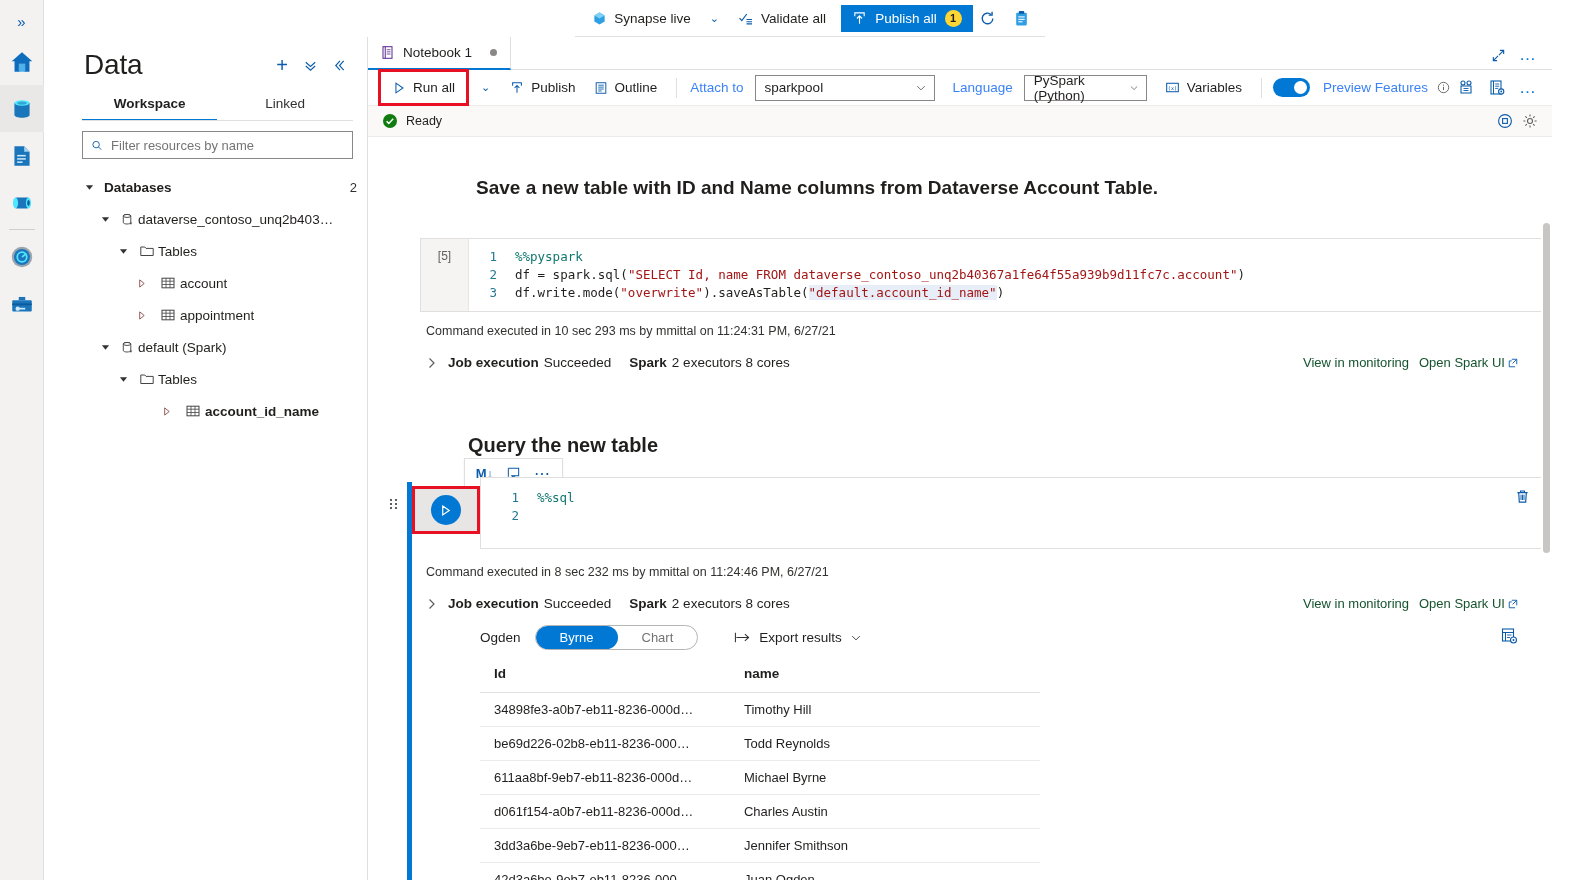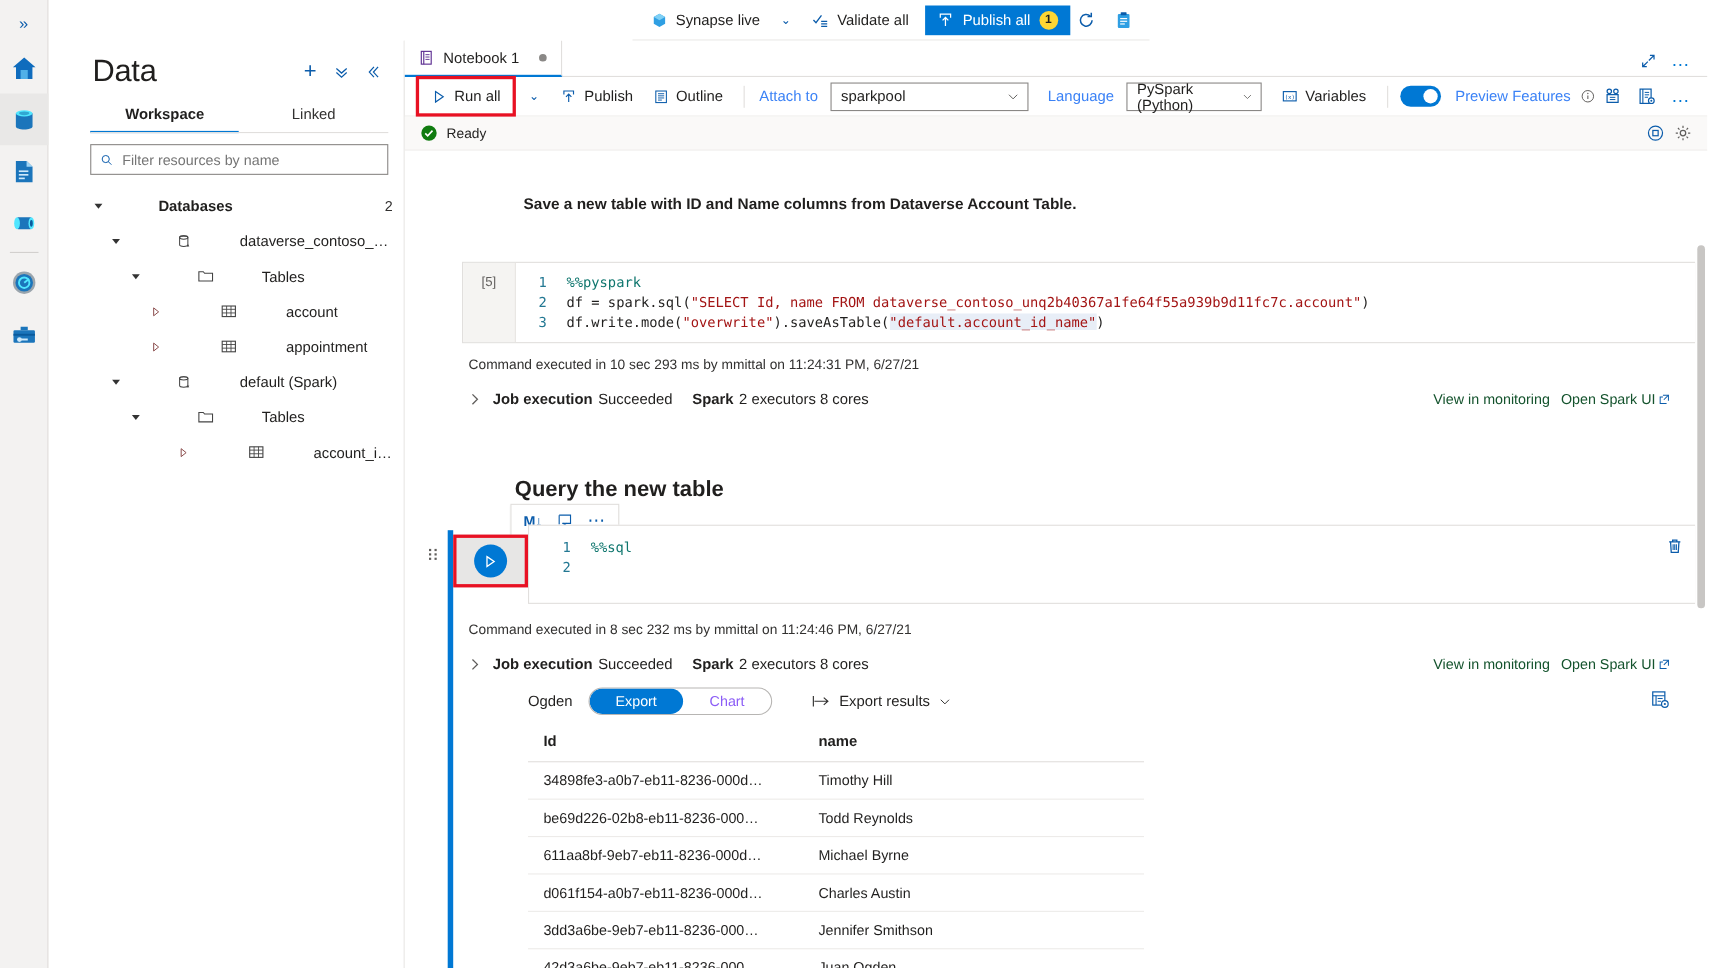--- a/index.html
+++ b/index.html
@@ -80,21 +80,21 @@
     display:flex; align-items:center; gap:6px; padding:0 8px;
   }
   .dp-search input {
     border:0; outline:0; font-size:13px; color:#605e5c; width:100%;
     font-family:"Liberation Sans", sans-serif; background:transparent;
   }
   .dp-search input::placeholder { color:#757575; }
   .tree { flex:1; overflow:hidden; padding-top:6px; }
   .trow {
     display:flex; align-items:center; height:32px; padding-right:10px;
-    font-size:13.5px; cursor:pointer; white-space:nowrap;gap:40px;
+    font-size:13.5px; cursor:pointer; white-space:nowrap;
   }
   .tw { display:inline-flex; align-items:center; justify-content:center; width:16px; flex:0 0 16px; }
   .tname { overflow:hidden; text-overflow:ellipsis; }
   .tcount { margin-left:auto; color:#323130; font-size:13px; }
 
   
   .nb { flex:1; display:flex; flex-direction:column; min-width:0; background:#fff; }
   .nb-tabs { height:33px; display:flex; align-items:flex-end; border-bottom:1px solid #e1dfdd;
              background:#fff; flex:0 0 33px; }
   .nb-tab {
@@ -130,21 +130,21 @@
   .nbtb-right { margin-left:auto; display:flex; align-items:center; gap:3px; }
 
   .statusbar {
     height:31px; background:#faf9f8; border-bottom:1px solid #edebe9;
     display:flex; align-items:center; padding:0 14px; gap:8px; flex:0 0 31px;
   }
   .sb-right { margin-left:auto; display:flex; align-items:center; gap:9px; }
 
   .canvas { flex:1; overflow:hidden; position:relative; background:#fff; }
 
-  .md-h { font-size:14px; font-weight:600; color:#201f1e; }
+  .md-h { font-size:19px; font-weight:600; color:#201f1e; }
   .cellbox {
     border:1px solid #e1dfdd; background:#fff; display:flex; min-height:68px;
   }
   .gutter {
     width:48px; flex:0 0 48px; background:#f5f4f2; border-right:1px solid #e8e6e3;
     font-size:12px; color:#605e5c; padding-top:10px; text-align:center;
   }
   .codearea { padding:9px 0 9px 0; flex:1; min-width:0; overflow:hidden; }
   .cline { display:flex; font-family:"DejaVu Sans Mono", monospace; font-size:12.5px; line-height:18px; white-space:pre; }
   .lnum { width:46px; flex:0 0 46px; text-align:right; padding-right:18px; color:#237893; }
@@ -155,21 +155,21 @@
 
   .execline { font-size:12.5px; color:#323130; }
   .joblink { color:#14532d; font-size:13px; cursor:pointer; }
 
   .resbar { display:flex; align-items:center; gap:14px; }
   .pill {
     display:flex; border:1px solid #b7b5b3; border-radius:13px; height:25px; overflow:hidden; background:#fff;
   }
   .pill div { padding:0 24px; display:flex; align-items:center; font-size:13px; cursor:pointer; }
   .pill .on { background:#0078d4; color:#fff; border-radius:13px; }
-  .pill .off { color:#8b5cf6; }
+  .pill .off { color:#737373; }
 
   table.res { border-collapse:collapse; width:100%; }
   table.res th {
     text-align:left; font-size:13.5px; font-weight:600; padding:9px 12px 11px 14px;
     border-bottom:1px solid #e1dfdd; color:#201f1e;
   }
   table.res td {
     font-size:13px; padding:9px 12px 9px 14px; border-bottom:1px solid #edebe9; color:#201f1e;
     white-space:nowrap;
   }
@@ -439,21 +439,21 @@
                 </svg>
               </span>
             <span class="tw" style="width:22px;flex:0 0 22px;margin-left:4px;">
               <svg width="16" height="16" viewBox="0 0 16 16">
                 <path d="M1.8 4h4l1.2 1.4h7.2v7.1H1.8z" fill="none" stroke="#444" stroke-width="1"></path>
               </svg>
               </span>
             <span class="tname">Tables</span>
           </div>
 
-          <div class="trow" style="padding-left:91px;">
+          <div class="trow" style="padding-left:91px;font-weight:bold;">
             <span class="tw">
               <svg width="9" height="9" viewBox="0 0 10 10">
                 <path d="M3 1v8l5-4z" fill="none" stroke="#8a4b4b" stroke-width="1"></path>
                 </svg>
               </span>
             <span class="tw" style="width:24px;flex:0 0 24px;margin-left:6px;">
               <svg width="16" height="16" viewBox="0 0 16 16">
                 <rect x="2" y="3.2" width="12" height="9.6" fill="none" stroke="#444" stroke-width="1"></rect>
                 <path d="M2 6.2h12M2 9.5h12M6 3.2v9.6M10 3.2v9.6" stroke="#444" stroke-width=".8"></path>
               </svg>
@@ -721,21 +721,21 @@
                 <path d="M4.5 1.5h6v6" stroke="#0b5cab" stroke-width="1.1" fill="none"></path>
                 <path d="M10.5 1.5L5.5 6.5" stroke="#0b5cab" stroke-width="1.1"></path>
                 <path d="M8.5 10.5h-7v-7h3" stroke="#0b5cab" stroke-width="1.1" fill="none"></path>
                 </svg>
             </span>
           </div>
 
           <div style="position:absolute; left:112px; top:488px; right:12px;" class="resbar">
             <span style="font-size:13.5px;">Ogden</span>
             <div class="pill">
-              <div class="on">Export</div>
+              <div class="on">Byrne</div>
               <div class="off">Chart</div>
             </div>
             <div style="display:flex; align-items:center; gap:8px; margin-left:22px; cursor:pointer;">
               <svg width="17" height="13" viewBox="0 0 18 12">
                 <path d="M1.5 1v10" stroke="#323130" stroke-width="1.1"></path>
                 <path d="M2.5 6h13M11.5 2.5L15.5 6l-4 3.5" stroke="#323130" stroke-width="1.1" fill="none"></path>
               </svg>
               <span style="font-size:13.5px;">Export results</span>
               <svg width="12" height="12" viewBox="0 0 16 16">
                 <path d="M3 5.5L8 10.5l5-5" stroke="#323130" stroke-width="1.2" fill="none"></path>

